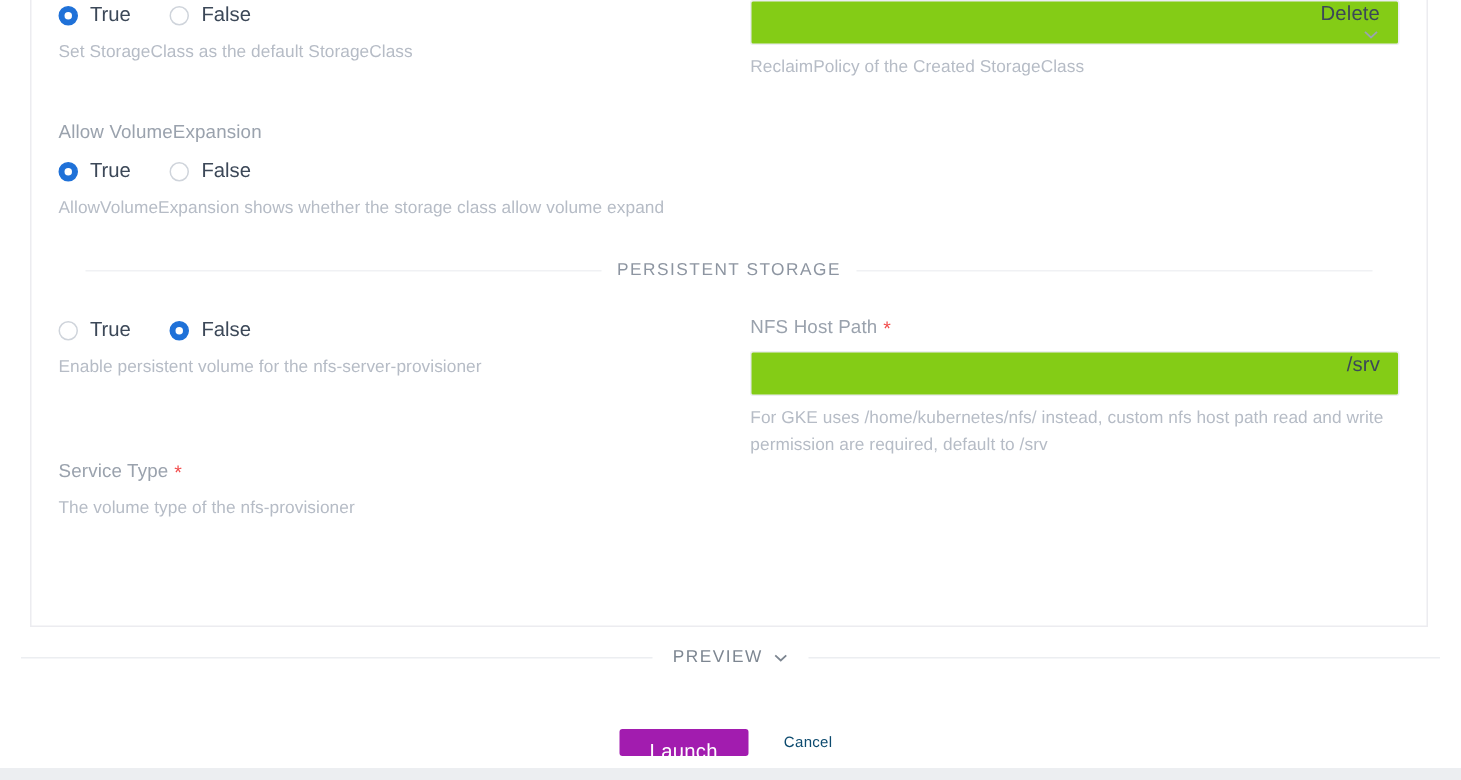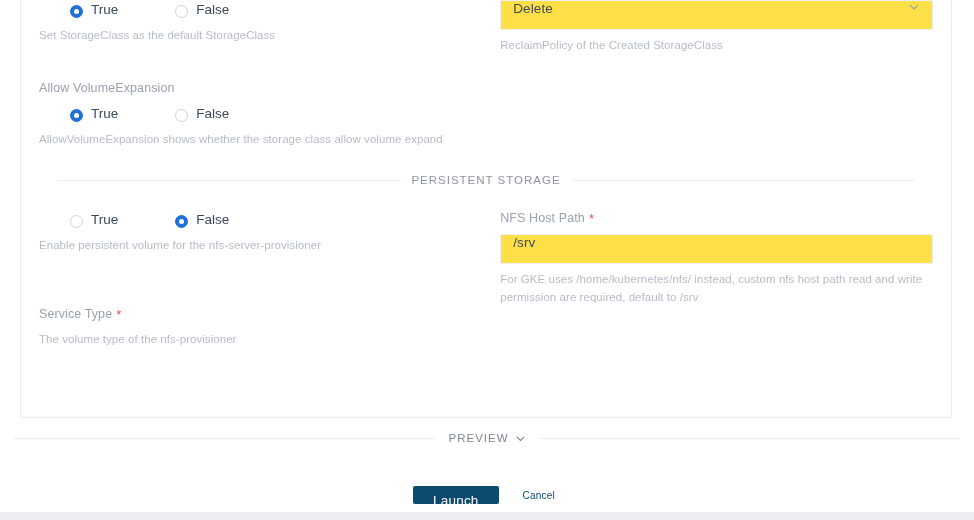--- a/index.html
+++ b/index.html
@@ -77,24 +77,23 @@
 
   
   .radio-group {
     display: flex;
     align-items: center;
     gap: 26px;
     height: 20px;
   }
   .radio-opt {
     display: flex;
-    align-items: flex-end;
+    align-items: center;
     gap: 8px;
     cursor: pointer;
-    margin-left: 31px;
   }
   .radio-dot {
     width: 13px;
     height: 13px;
     border-radius: 50%;
     box-sizing: border-box;
     border: 1px solid #cfd4db;
     background: #fff;
     position: relative;
     flex: none;
@@ -119,27 +118,28 @@
     color: #3c4858;
     line-height: 16px;
   }
 
   
   .control {
     height: 30px;
     box-sizing: border-box;
     border: 1px solid #eceef1;
     border-radius: 2px;
-    background: #fde047;
-    display: flex;
-    align-items: flex-start;
+    background: #84cc16;
+    display: flex;
+    align-items: flex-end;
     padding: 0 12px;
     font-size: 13.5px;
     color: #3c4858;
     position: relative;
+    flex-direction: column;
   }
   .control.select {
     justify-content: space-between;
     cursor: pointer;
   }
   .control .value {
     font-size: 13.5px;
     color: #3c4858;
     letter-spacing: .1px;
   }
@@ -210,21 +210,21 @@
     left: 0;
     top: 478px;
     width: 974px;
     height: 34px;
     display: flex;
     align-items: center;
     justify-content: center;
     gap: 18px;
   }
   .btn-primary {
-    background: #0c4a6e;
+    background: #a21caf;
     color: #ffffff;
     border: none;
     border-radius: 2px;
     font-size: 13.5px;
     font-family: "Liberation Sans", sans-serif;
     padding: 0 20px;
     height: 18px;
     line-height: 30px;
     cursor: pointer;
     letter-spacing: .2px;

